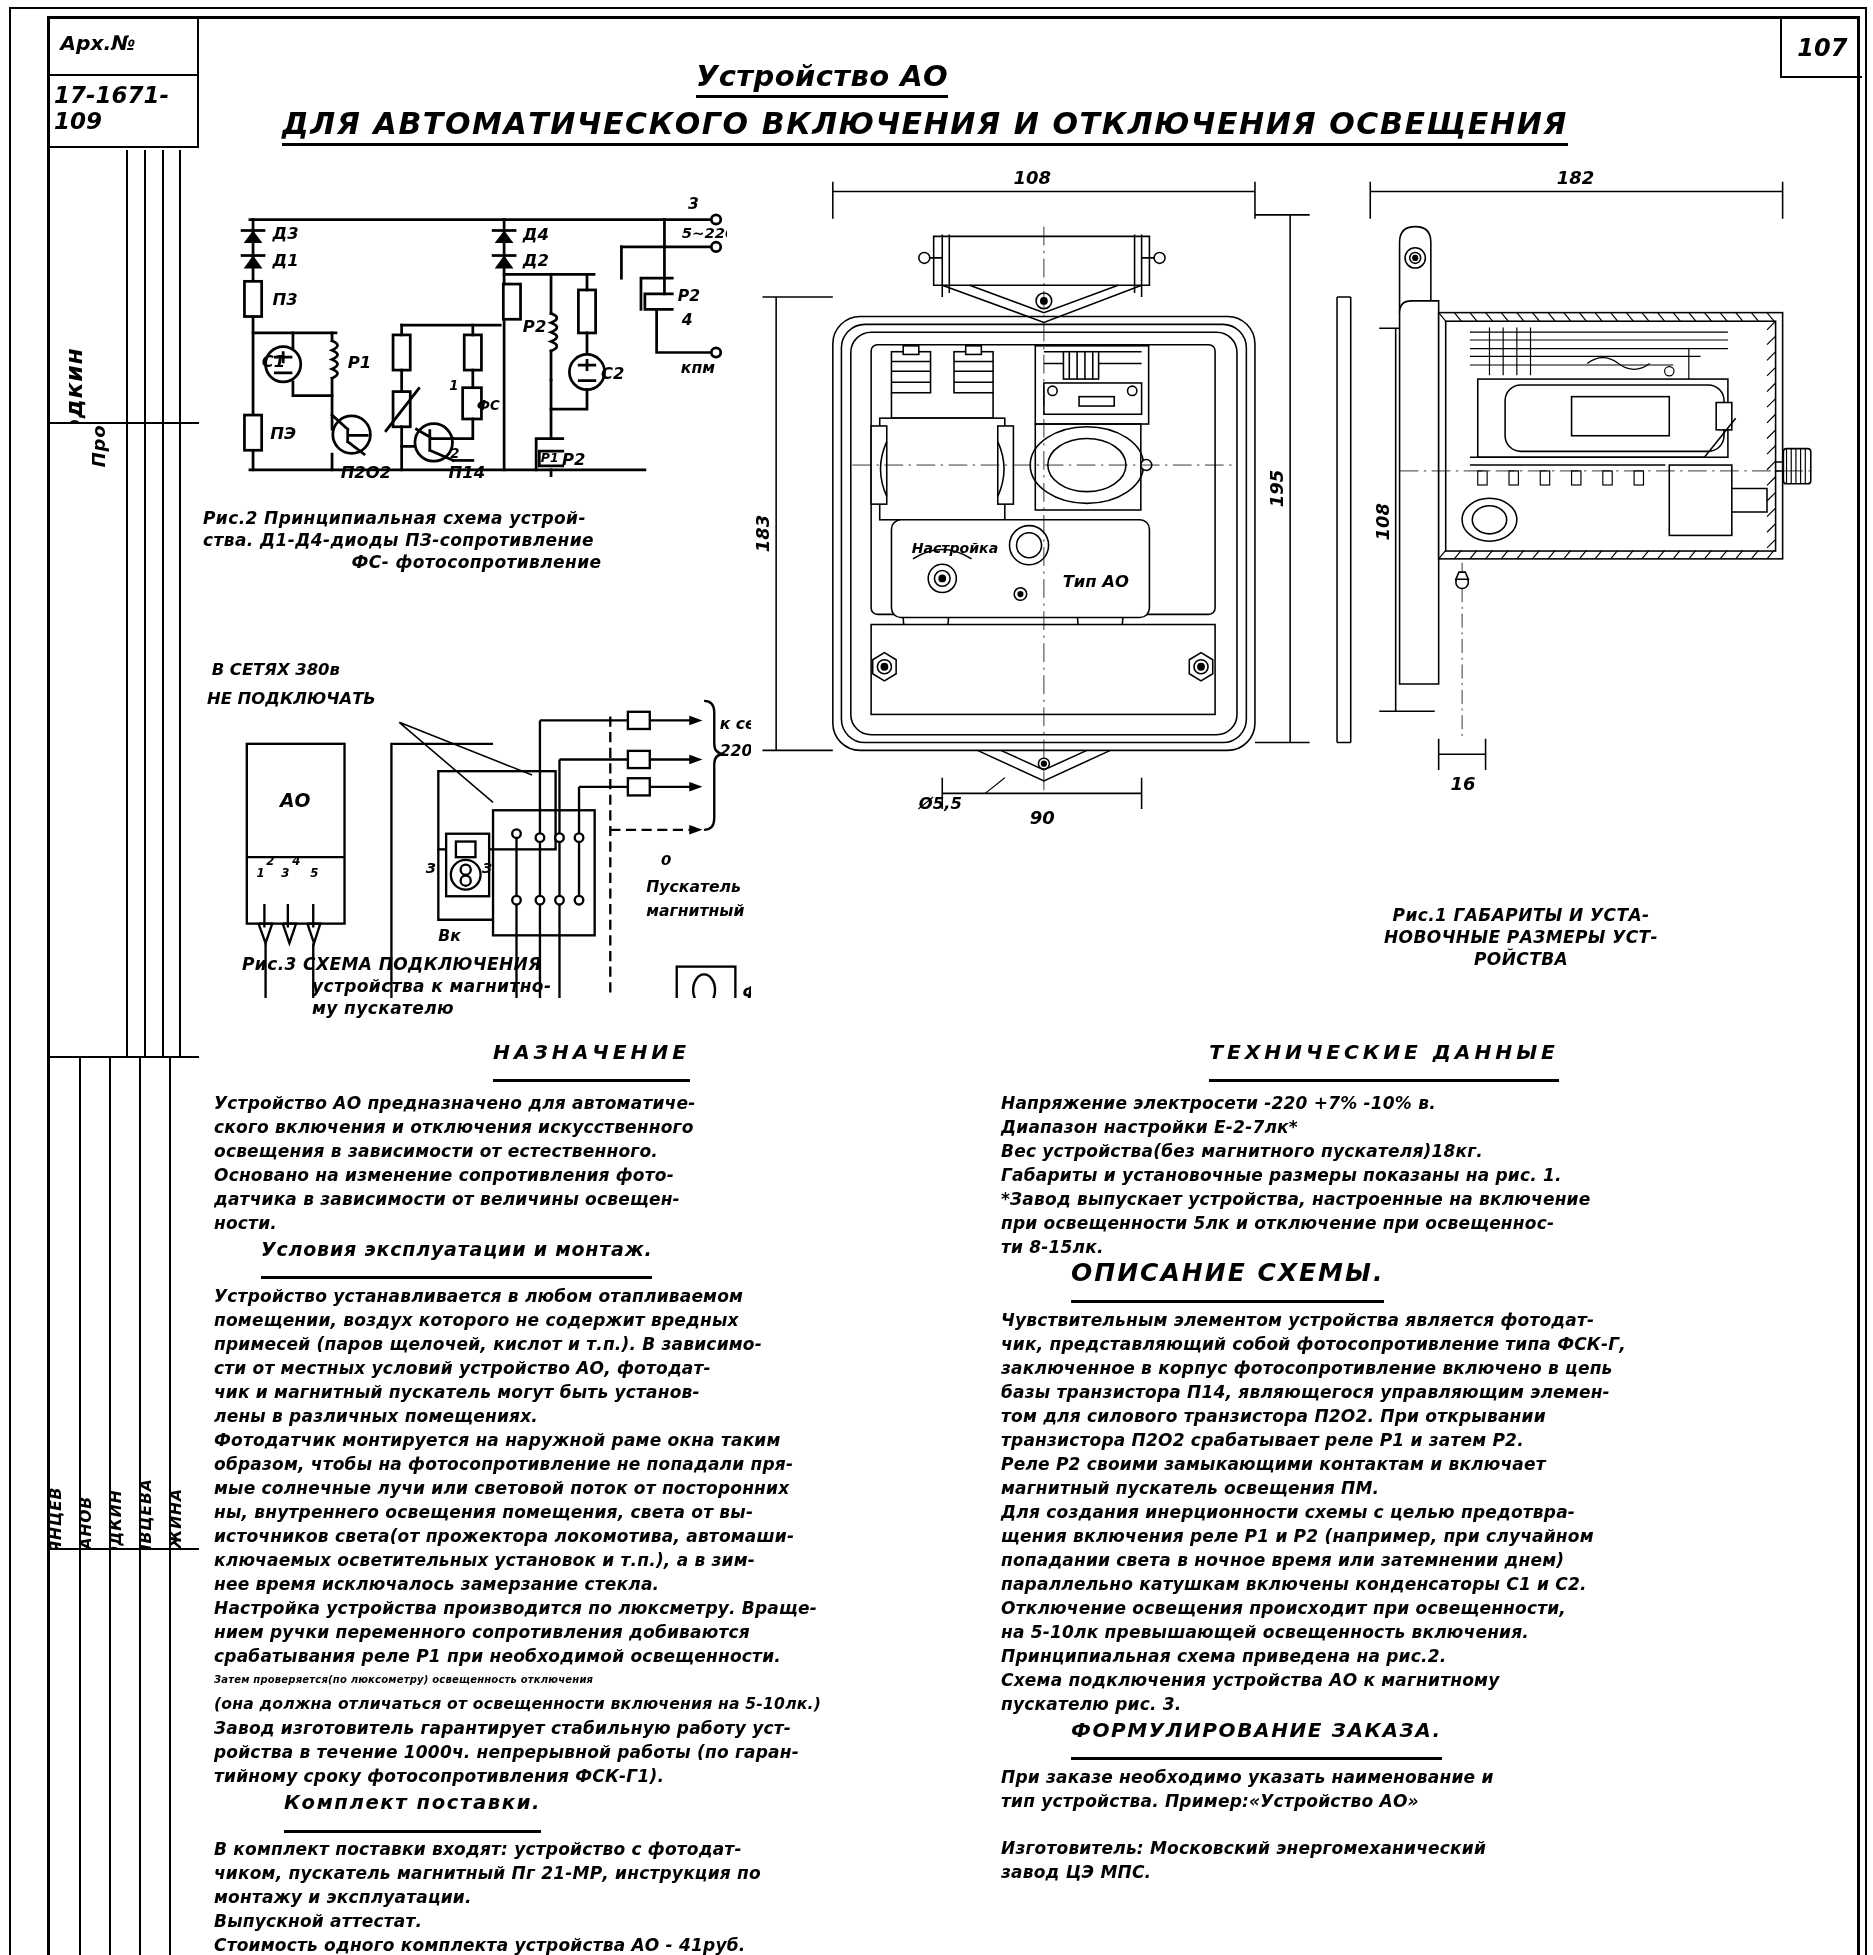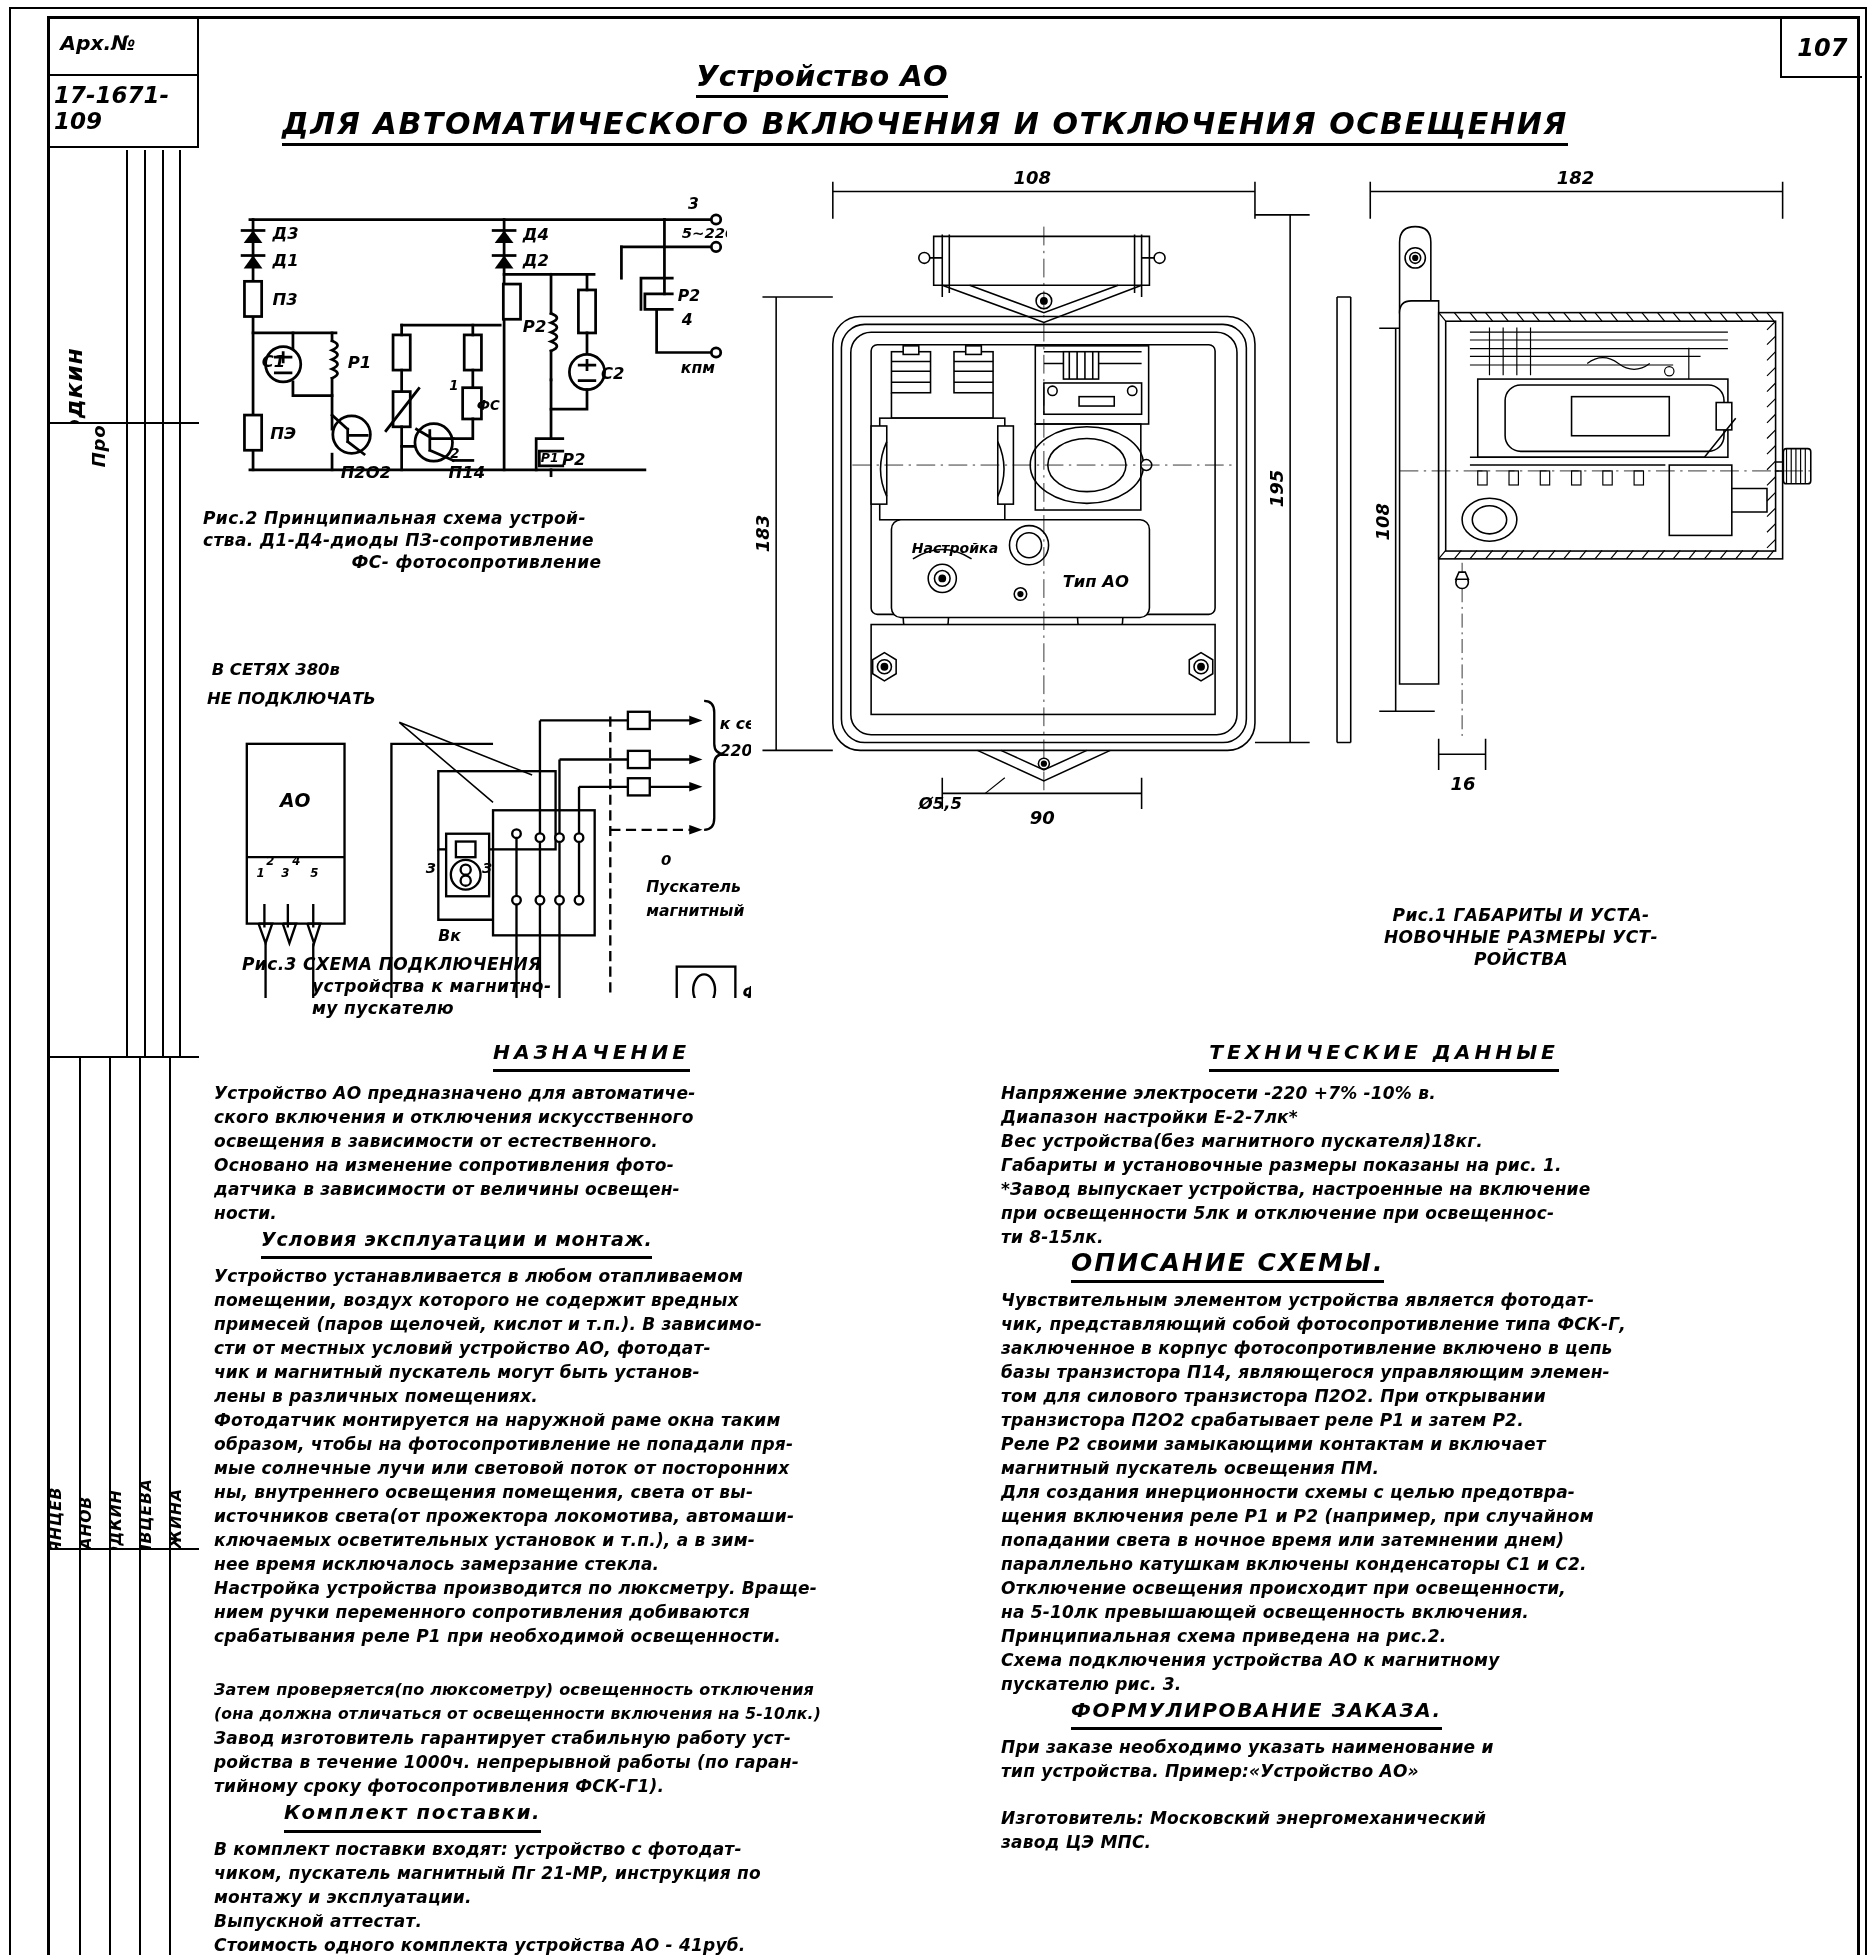--- a/index.html
+++ b/index.html
@@ -91,21 +91,21 @@
     font-weight:700;
     font-style:italic;
     line-height:24px;
     letter-spacing:0.2px;
   }
   .sechead{
     font-size:20.3px;font-weight:700;font-style:italic;
     letter-spacing:2.3px;
     display:inline-block;
     border-bottom:3.5px solid #000;
-    padding-bottom:5px;
+    padding-bottom:15px;
     margin-bottom:3.1px;
   }
   .sechead.wide{letter-spacing:3.9px;}
 
   
   svg{display:block;}
   .s-line{stroke:#000;fill:none;}
 </style>
 </head>
 <body>
@@ -610,21 +610,21 @@
       <div>Фотодатчик монтируется на наружной раме окна таким</div>
       <div>образом, чтобы на фотосопротивление не попадали пря-</div>
       <div>мые солнечные лучи или световой поток от посторонних</div>
       <div>ны, внутреннего освещения помещения, света от вы-</div>
       <div>источников света(от прожектора локомотива, автомаши-</div>
       <div>ключаемых осветительных установок и т.п.), а в зим-</div>
       <div>нее время исключалось замерзание стекла.</div>
       <div>Настройка устройства производится по люксметру. Враще-</div>
       <div>нием ручки переменного сопротивления добиваются</div>
       <div>срабатывания реле Р1 при необходимой освещенности.</div>
-      <div style="font-size:16px;margin-top:30px;">Затем проверяется(по люксометру) освещенность отключения</div>
+      <div style="font-size:10px;">Затем проверяется(по люксометру) освещенность отключения</div>
       <div style="font-size:15.6px;">(она должна отличаться от освещенности включения на 5-10лк.)</div>
       <div>Завод изготовитель гарантирует стабильную работу уст-</div>
       <div>ройства в течение 1000ч. непрерывной работы (по гаран-</div>
       <div>тийному сроку фотосопротивления ФСК-Г1).</div>
     </div>
 
     <div style="margin:3.1px 0 1.6px 70px;">
       <span class="sechead" style="font-size:19.6px;letter-spacing:1.6px;">Комплект поставки.</span>
     </div>
     <div>

